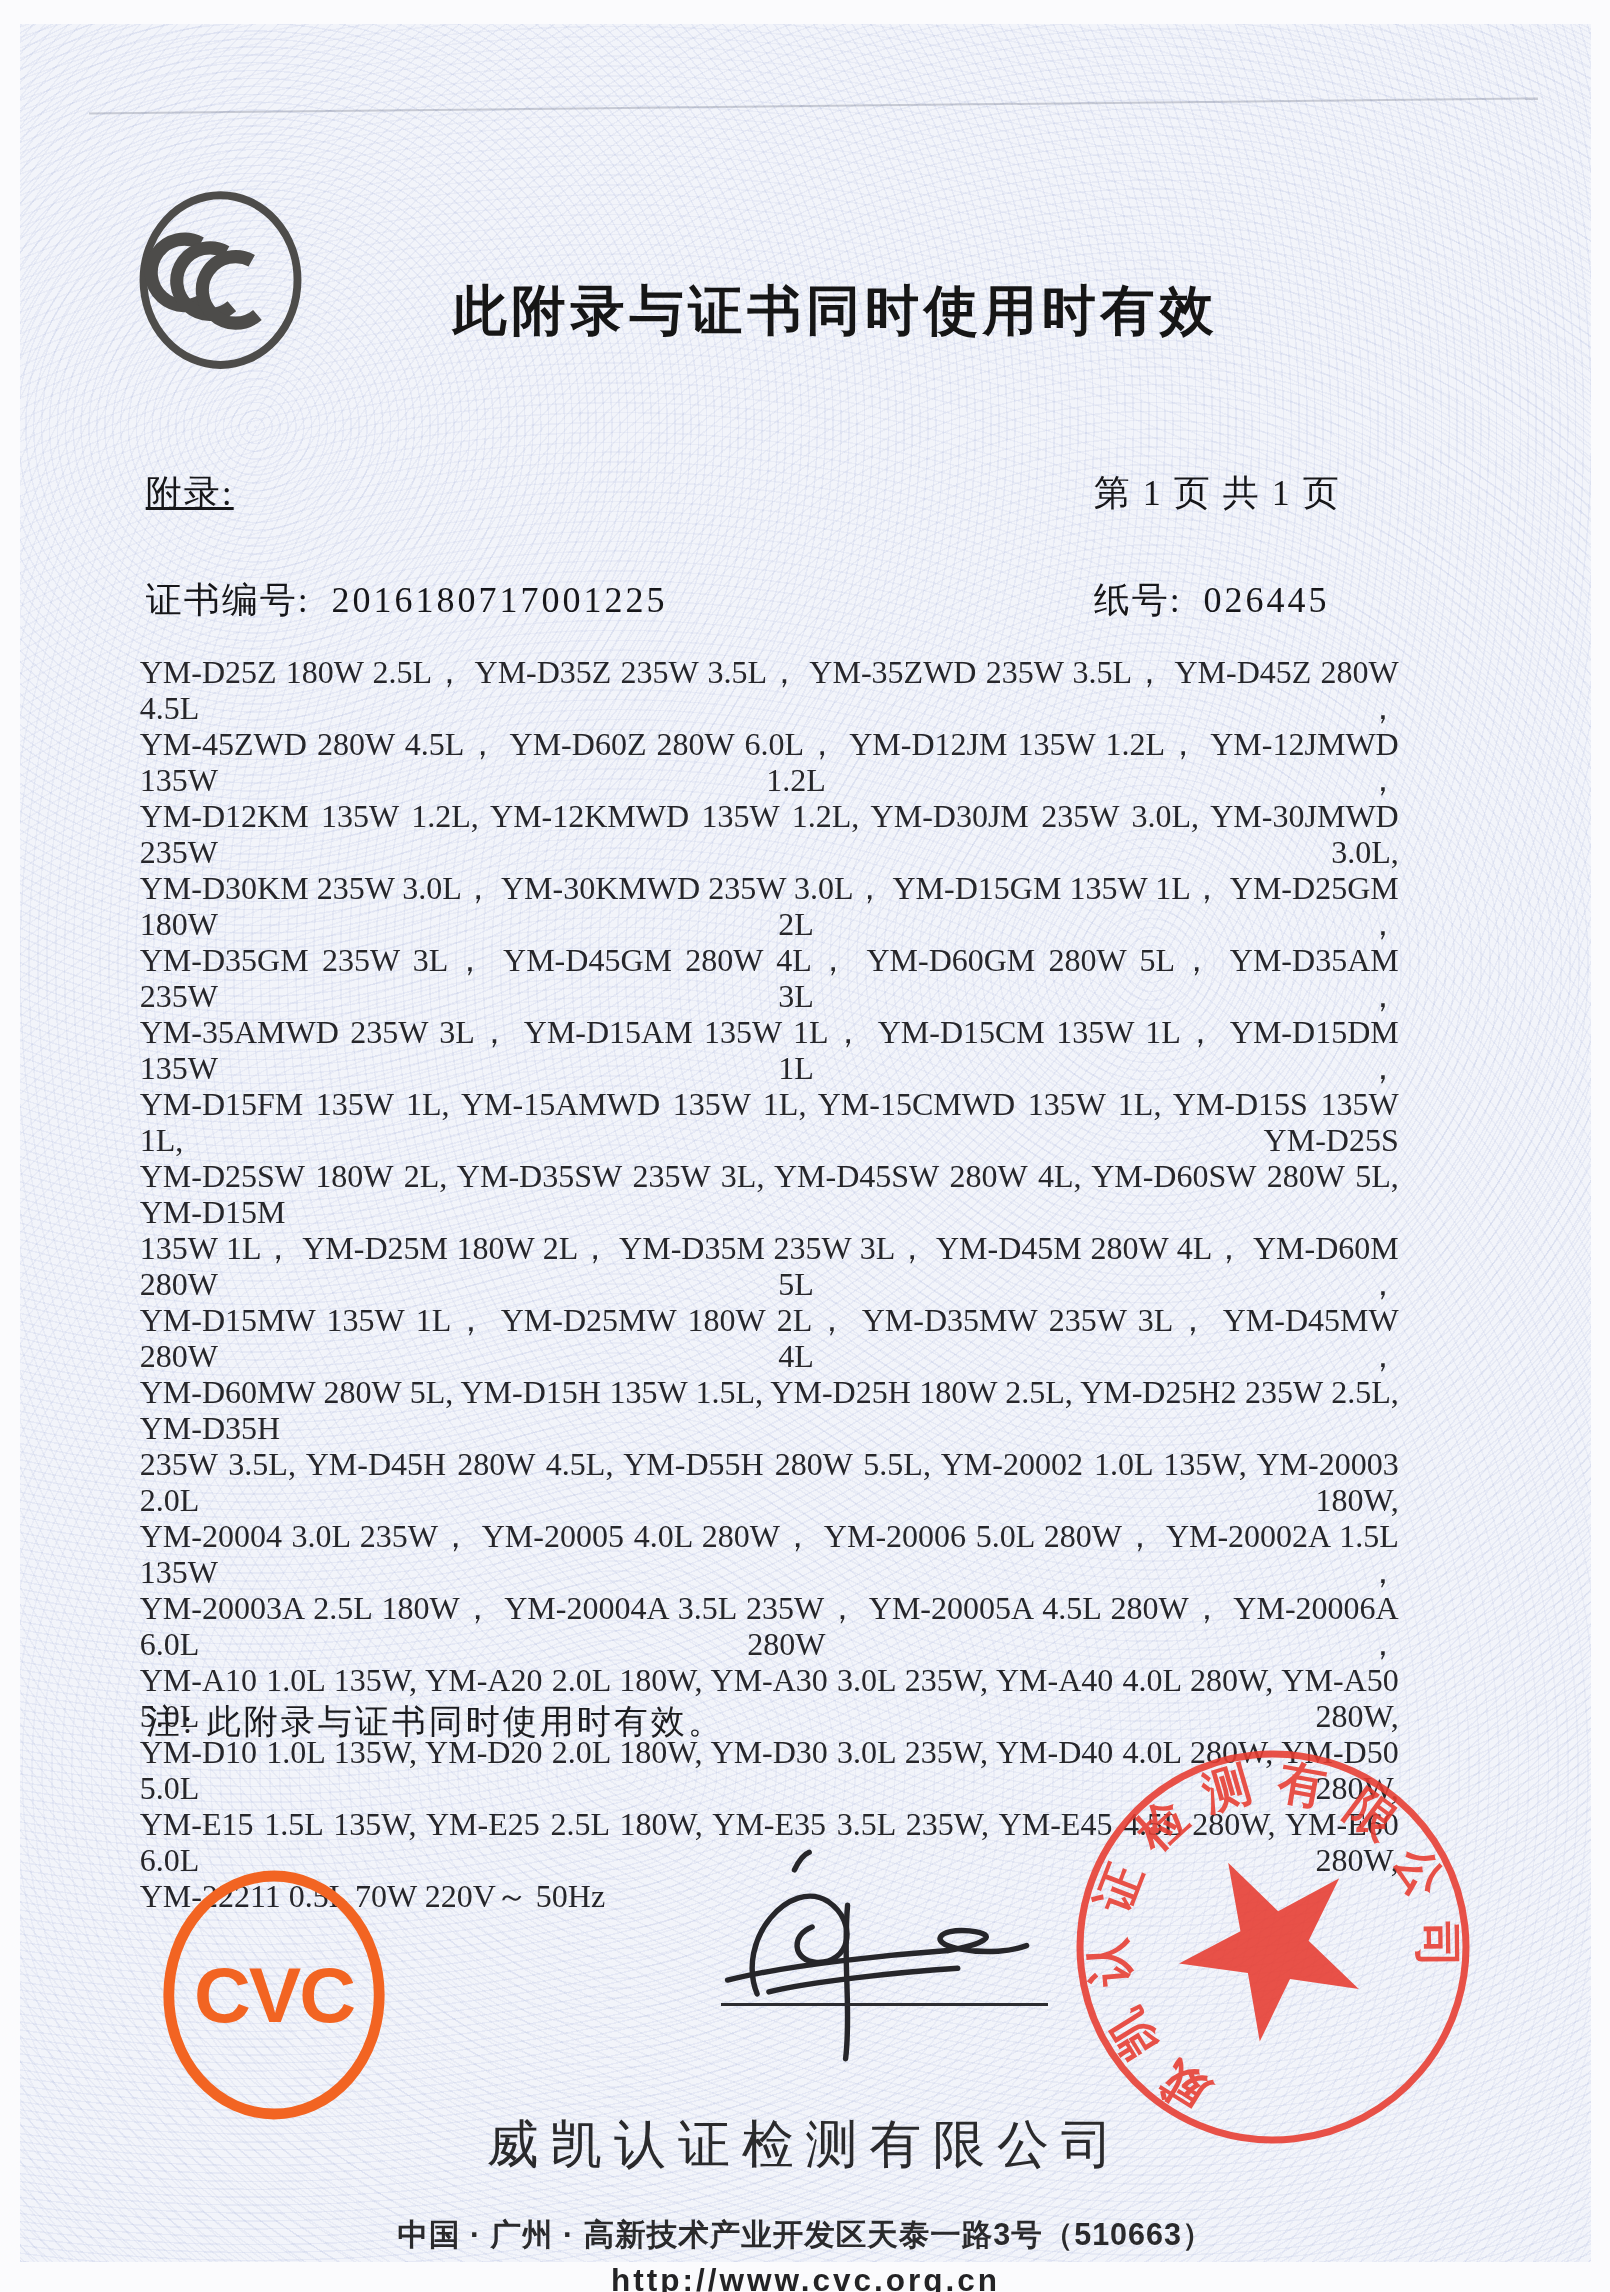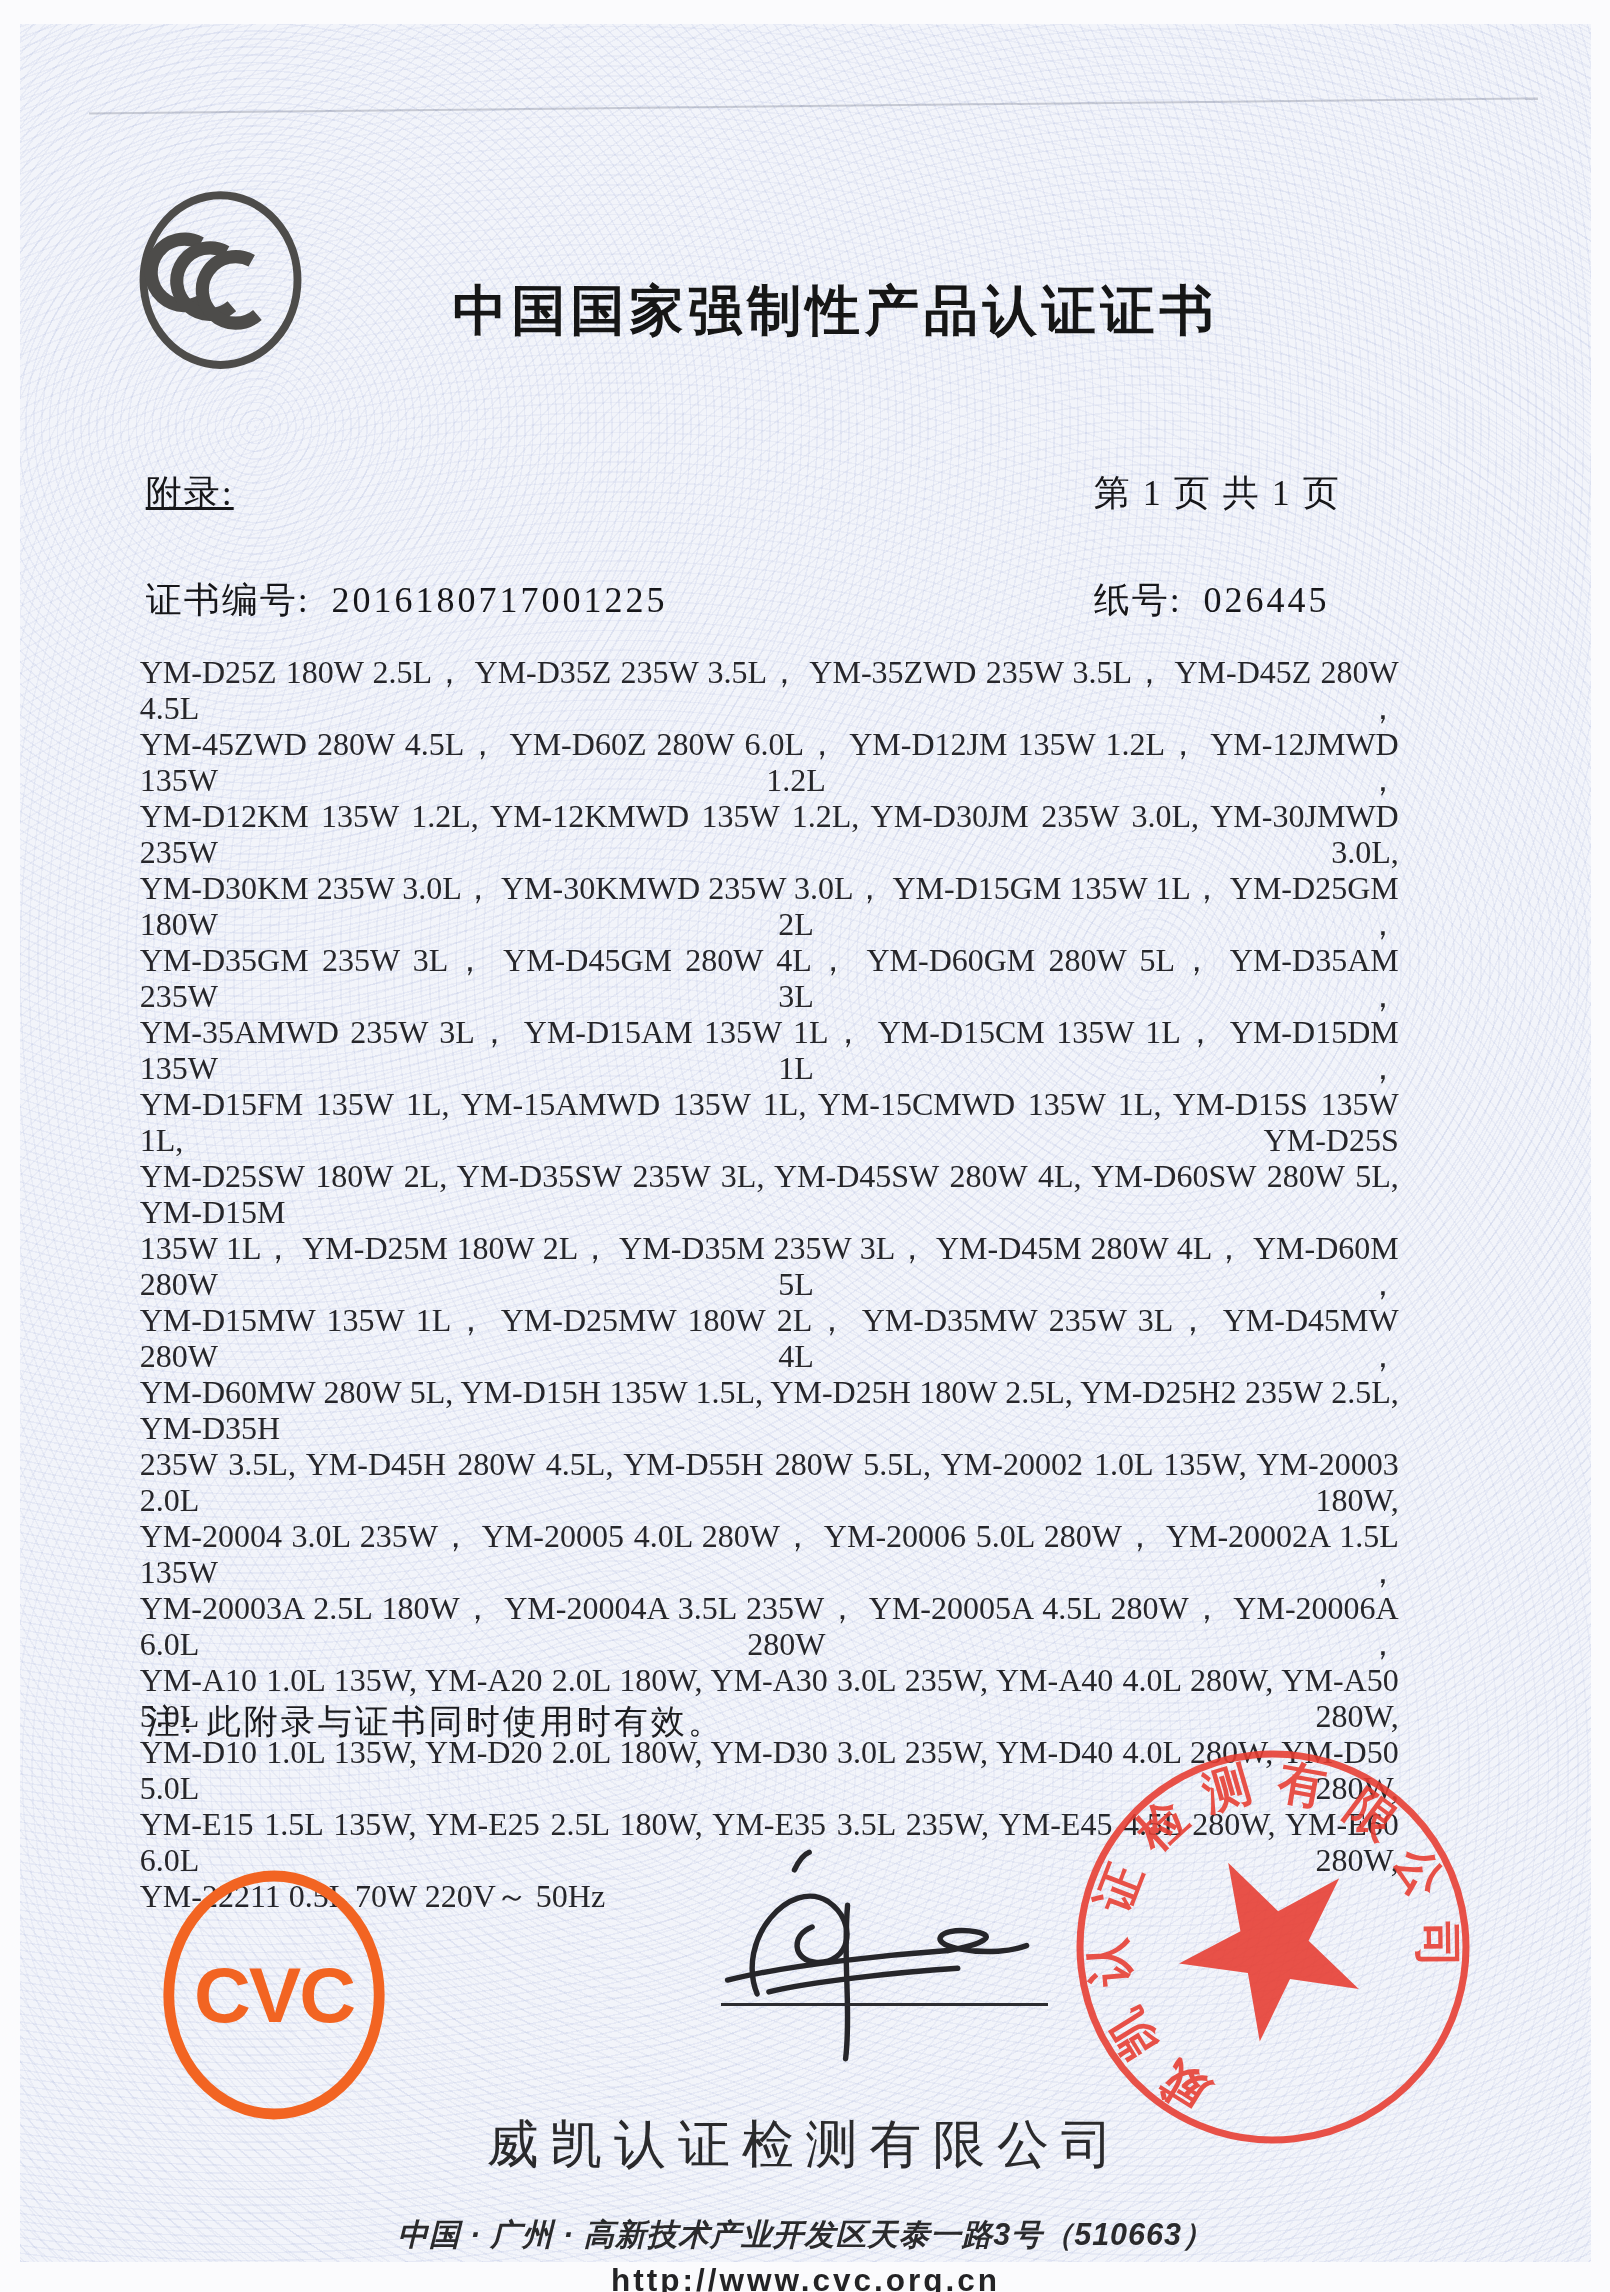--- a/index.html
+++ b/index.html
@@ -49,21 +49,21 @@
   .sig-line{position:absolute;left:701px;top:1979px;width:327px;height:3px;background:#2c2c30;}
   .company{
     position:absolute;left:0;top:2086px;width:100%;text-align:center;
     font-family:"Liberation Sans", sans-serif;
     font-size:52px;font-weight:500;letter-spacing:11.8px;color:#2a2a2c;
     white-space:nowrap;
   }
   .address{
     position:absolute;left:0;top:2191px;width:100%;text-align:center;
     font-family:"Liberation Sans", sans-serif;
-    font-size:30.5px;font-weight:700;letter-spacing:1px;color:#2a2a2c;font-style:italic;
+    font-size:30.5px;font-weight:700;letter-spacing:1px;color:#2a2a2c;
   }
   .website{
     position:absolute;left:0;top:2238px;width:100%;text-align:center;
     font-family:"Liberation Sans", sans-serif;
     font-size:31.5px;font-weight:700;letter-spacing:3px;color:#232325;
   }
   .stamp{position:absolute;left:1052px;top:1722px;width:402px;height:402px;opacity:.88;}
   .stamp text{
     font-family:"Liberation Sans", sans-serif;
     font-size:47px;font-weight:600;
@@ -77,21 +77,21 @@
 
   <svg class="ccc-logo" viewBox="0 0 200 215">
     <ellipse cx="100" cy="107" rx="88" ry="97" fill="none" stroke="#4d4c4a" stroke-width="9"></ellipse>
     <g transform="rotate(-6 100 107)">
       <path d="M 81.8 62.9 A 38 38 0 1 0 81.8 125.1" fill="none" stroke="#4d4c4a" stroke-width="15"></path>
       <path d="M 109.8 75.9 A 38 38 0 1 0 109.8 138.1" fill="none" stroke="#4d4c4a" stroke-width="15"></path>
       <path d="M 137.8 88.9 A 38 38 0 1 0 137.8 151.1" fill="none" stroke="#4d4c4a" stroke-width="15"></path>
     </g>
   </svg>
 
-  <h1 class="title">中国国家强制性产品认证证书</h1>
+  <h1 class="title">此附录与证书同时使用时有效</h1>
 
   <div class="meta-label m-appendix">附录:</div>
   <div class="meta-label m-pageinfo">第 1 页 共 1 页</div>
 
   <div class="meta-label m-certno"><span>证书编号:</span><span class="meta-value">2016180717001225</span></div>
   <div class="meta-label m-paperno"><span>纸号:</span><span class="meta-value">026445</span></div>
 
   <div class="models">
     <div class="model-line">YM-D25Z 180W 2.5L， YM-D35Z 235W 3.5L， YM-35ZWD 235W 3.5L， YM-D45Z 280W 4.5L，</div>
     <div class="model-line">YM-45ZWD 280W 4.5L， YM-D60Z 280W 6.0L， YM-D12JM 135W 1.2L， YM-12JMWD 135W 1.2L，</div>

